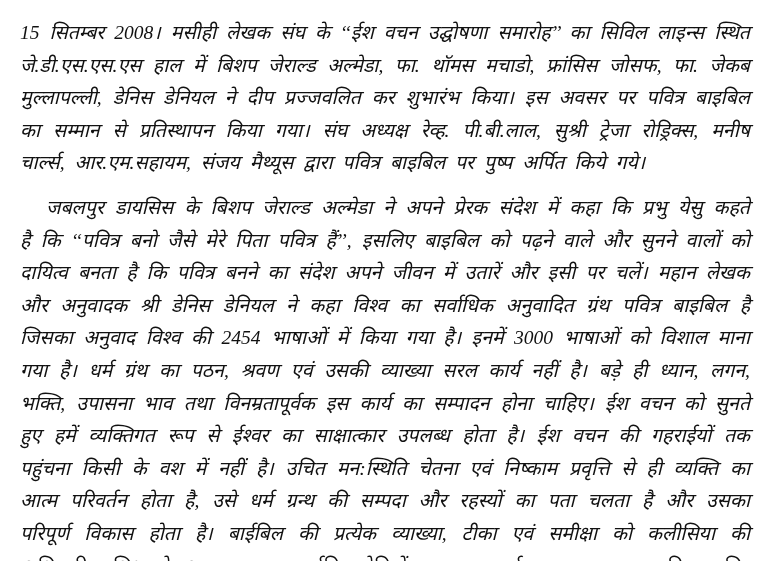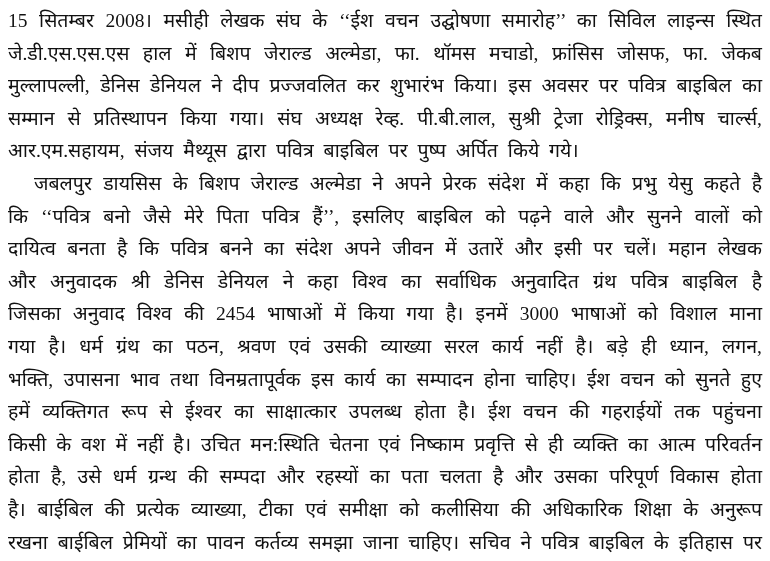--- a/index.html
+++ b/index.html
@@ -15,22 +15,23 @@
     overflow: hidden;
     padding: 5px 8px 0 8px;
     font-family: "Liberation Serif", "DejaVu Serif", serif;
     font-size: 19.5px;
     line-height: 32.6px;
     color: #111111;
     text-align: justify;
     word-spacing: 5px;
   }
   .page p {
-    margin: 0;
+    margin: 12px;
     padding: 0;
+    font-style: italic;
   }
   .para-1 {
     text-indent: 0;
   }
   .para-2 {
     text-indent: 26px;
   }
 </style>
 </head>
 <body>

